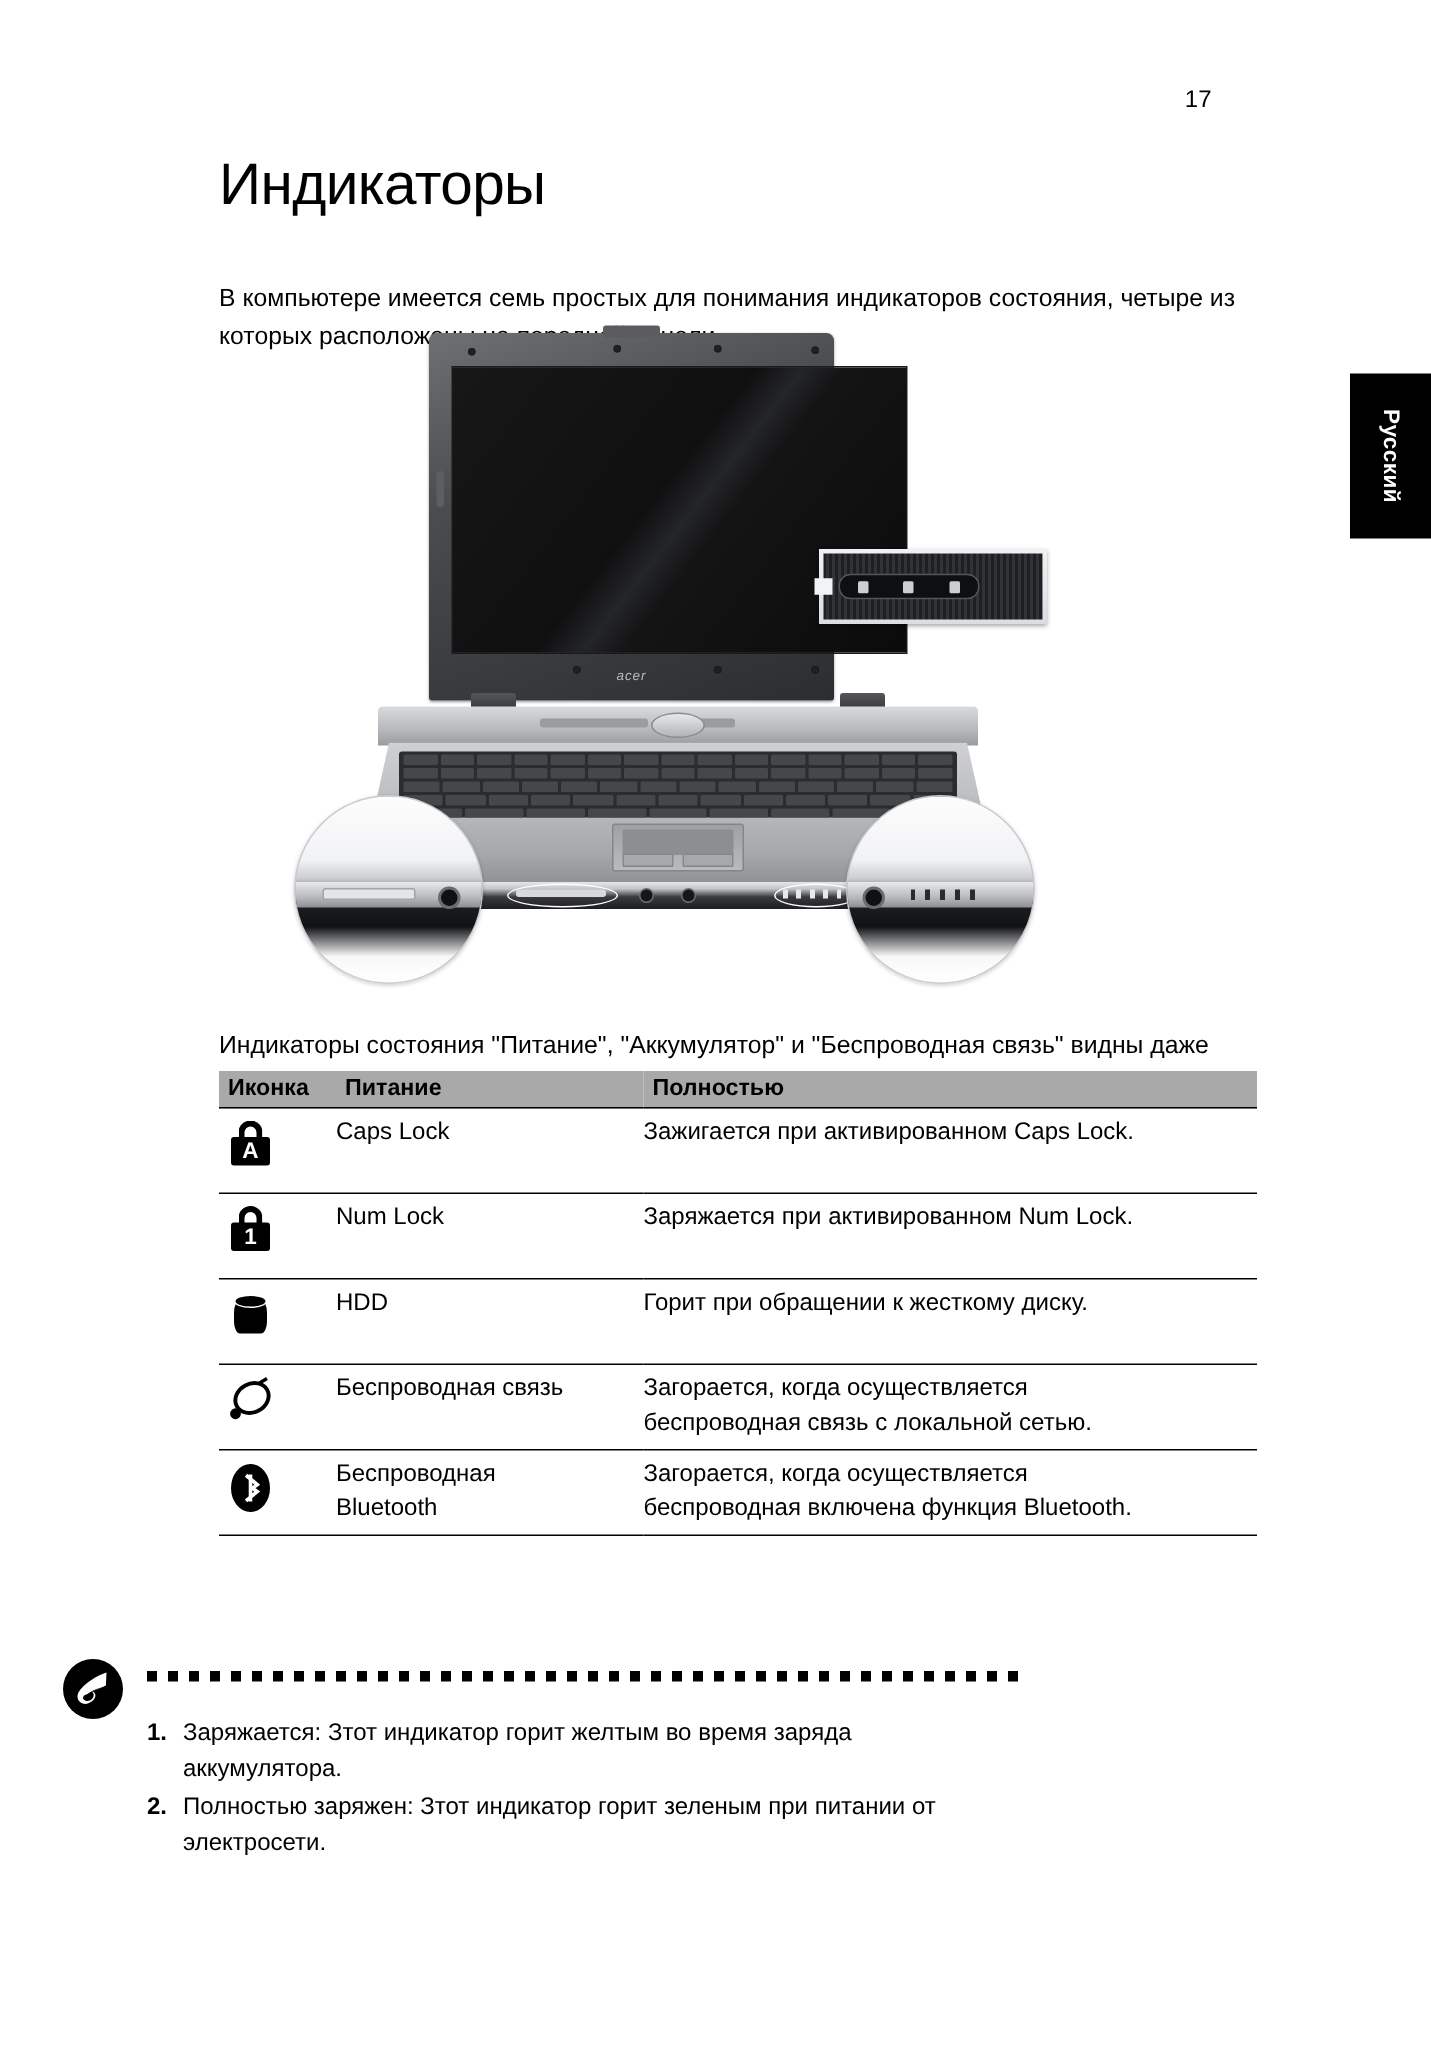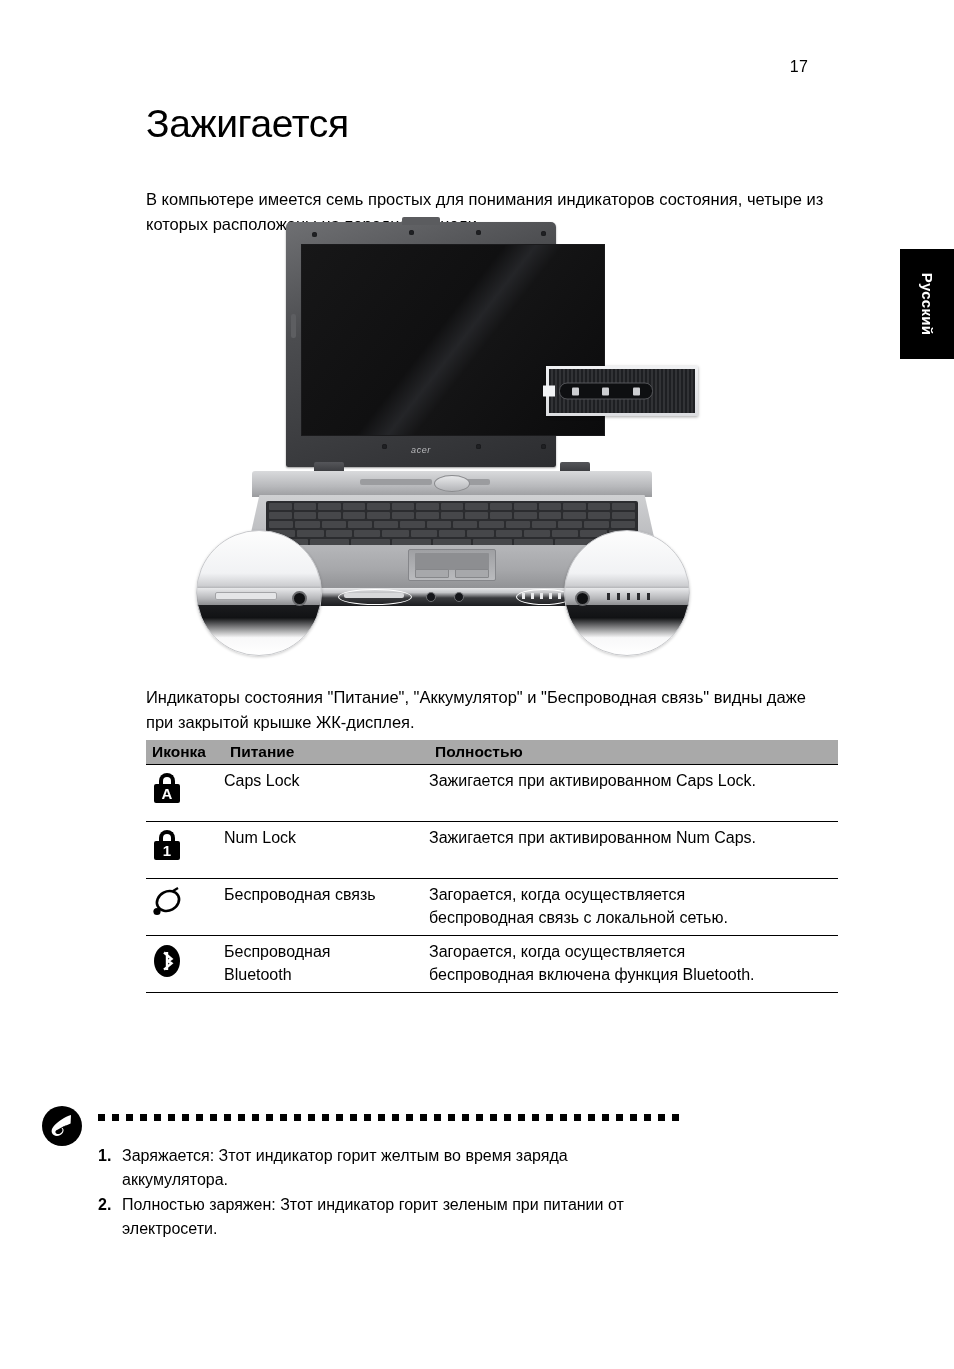--- a/index.html
+++ b/index.html
@@ -452,21 +452,21 @@
     top: 668px;
     left: 0;
     width: 690px;
     font-size: 16.5px;
     line-height: 25px;
   }
 
   
   .ind-table {
     position: absolute;
-    top: 740px;
+    top: 714px;
     left: 0;
     width: 692px;
     border-collapse: collapse;
     table-layout: fixed;
   }
   .ind-table th {
     background: #a9a9a9;
     text-align: left;
     font-size: 15.5px;
     font-weight: bold;
@@ -627,21 +627,21 @@
 <body>
 
 <div class="page-number">17</div>
 
 <div class="lang-tab">
   <span class="lang-tab-label">Русский</span>
 </div>
 
 <div class="content">
 
-  <h1 class="page-title">Зажигается</h1>
+  <h1 class="page-title">Индикаторы</h1>
 
   <p class="intro">В компьютере имеется семь простых для понимания индикаторов состояния, четыре из которых расположены на передней панели.</p>
 
   <div class="figure">
 
     <div class="mag-cone-l"></div>
     <div class="mag-cone-r"></div>
     <div class="callout-cone"></div>
 
     <div class="lid">
@@ -820,23 +820,33 @@
 
       <tr>
         <td class="cell-icon">
           <span class="ico ico-lock">
             <span class="shackle"></span>
             <span class="body"></span>
             <span class="glyph">1</span>
           </span>
         </td>
         <td class="cell-func">Num Lock</td>
-        <td class="cell-desc">Зажигается при активированном Num Caps.</td>
+        <td class="cell-desc">Заряжается при активированном Num Lock.</td>
       </tr>
 
+      <tr>
+        <td class="cell-icon">
+          <span class="ico ico-hdd">
+            <span class="drum"></span>
+            <span class="cap"></span>
+          </span>
+        </td>
+        <td class="cell-func">HDD</td>
+        <td class="cell-desc">Горит при обращении к жесткому диску.</td>
+      </tr>
 
       <tr>
         <td class="cell-icon">
           <span class="ico ico-wifi">
             <svg width="30" height="32" viewBox="0 0 30 32" aria-hidden="true">
               <ellipse cx="16" cy="14" rx="11.5" ry="9.5" transform="rotate(-28 16 14)" fill="none" stroke="#000" stroke-width="2.6"></ellipse>
               <line x1="21" y1="4" x2="26" y2="1" stroke="#000" stroke-width="2.2"></line>
               <circle cx="5" cy="24.5" r="3.6" fill="#000"></circle>
             </svg>
           </span>

